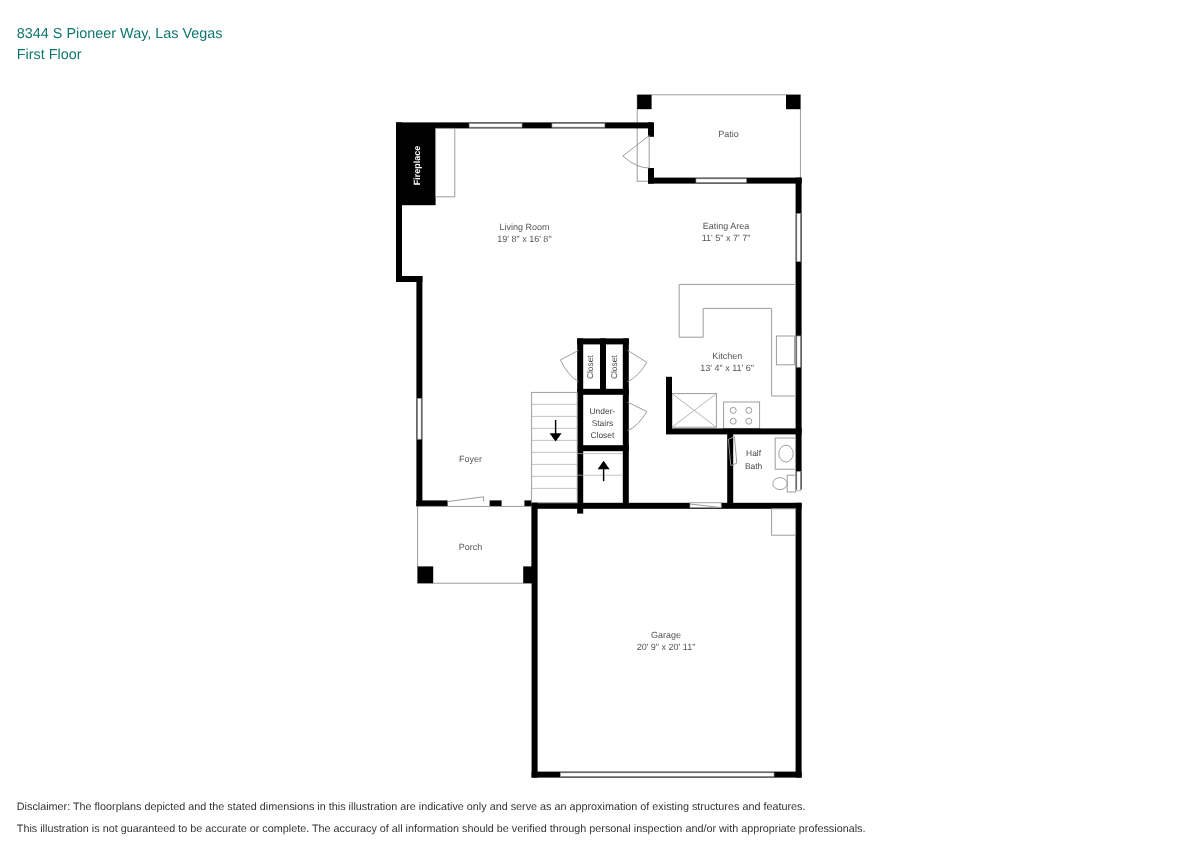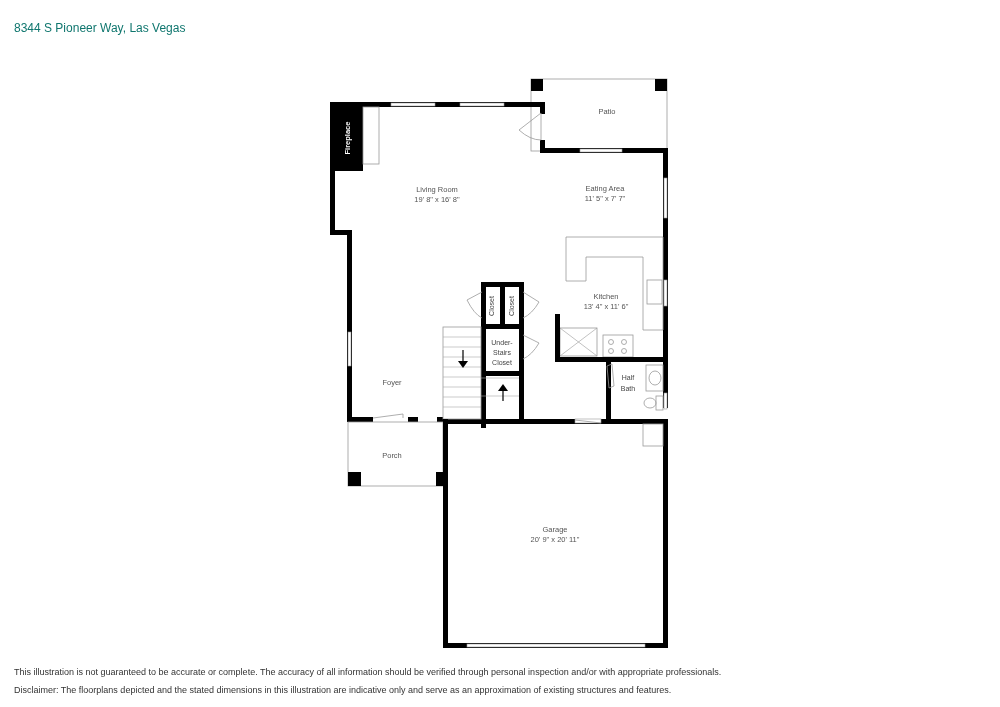--- a/index.html
+++ b/index.html
@@ -14,20 +14,21 @@
   .lbl-sm { font-family: "Liberation Sans", sans-serif; font-size: 7px; fill: #444; }
   .wall { fill: #000; }
   .thin { fill: none; stroke: #999; stroke-width: 0.8; }
   .win { fill: #fff; stroke: #999; stroke-width: 0.6; }
 </style>
 </head>
 <body>
 
 <div class="header">
   <div>8344 S Pioneer Way, Las Vegas</div>
+  <div>First Floor</div>
 </div>
 
 <svg class="plan" width="1000" height="707" viewBox="0 0 1000 707">
 
   <g>
     <rect x="531" y="79" width="136" height="72" class="thin"></rect>
     <rect x="531" y="79" width="12" height="12" class="wall"></rect>
     <rect x="655" y="79" width="12" height="12" class="wall"></rect>
     <text x="607" y="114" text-anchor="middle" class="lbl">Patio</text>
   </g>
@@ -168,15 +169,15 @@
     <rect x="443" y="643" width="225" height="5" class="wall"></rect>
     <rect x="467" y="644" width="178" height="3" class="win"></rect>
     <rect x="643" y="424" width="20" height="22" class="thin"></rect>
     <path d="M575 420 L601 423" class="thin"></path>
     <text x="555" y="532" text-anchor="middle" class="lbl">Garage</text>
     <text x="555" y="542" text-anchor="middle" class="lbl">20' 9" x 20' 11"</text>
   </g>
 </svg>
 
 <div class="footer">
+  <div>Disclaimer: The floorplans depicted and the stated dimensions in this illustration are indicative only and serve as an approximation of existing structures and features.</div>
   <div>This illustration is not guaranteed to be accurate or complete. The accuracy of all information should be verified through personal inspection and/or with appropriate professionals.</div>
-  <div>Disclaimer: The floorplans depicted and the stated dimensions in this illustration are indicative only and serve as an approximation of existing structures and features.</div>
 </div>
 
 </body></html>

